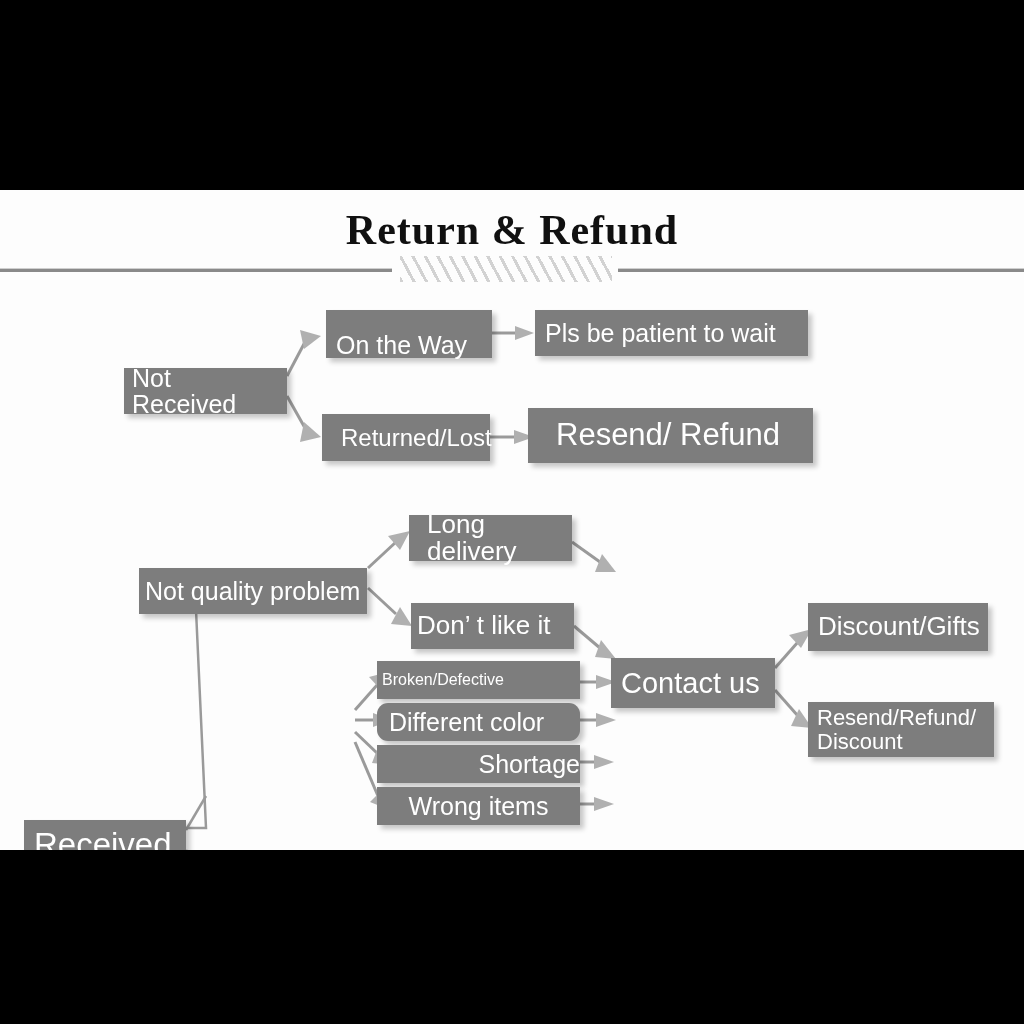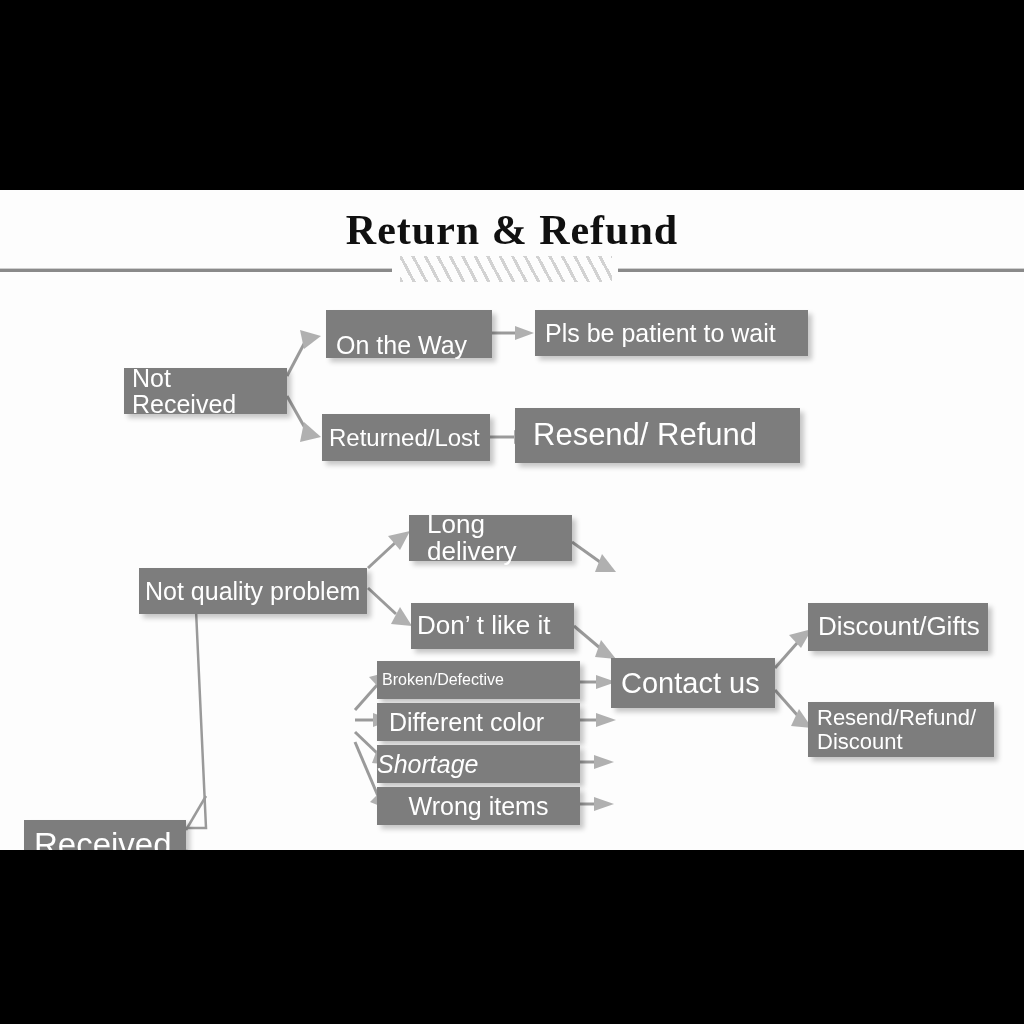--- a/index.html
+++ b/index.html
@@ -176,25 +176,25 @@
     </div>
 
     <div class="box" style="left:326px; top:120px; width:166px; height:48px; padding:0 10px; font-size:25px;align-items:flex-end;">
       <span>On the Way</span>
     </div>
 
     <div class="box" style="left:535px; top:120px; width:273px; height:46px; padding:0 10px; font-size:25px;">
       <span>Pls be patient to wait</span>
     </div>
 
-    <div class="box" style="left:322px; top:224px; width:168px; height:47px; padding:0 7px; font-size:24px;">
+    <div class="box" style="left:322px; top:224px; width:168px; height:47px; padding:0 19px; font-size:24px;">
       <span>Returned/Lost</span>
     </div>
 
-    <div class="box" style="left:515px; top:218px; width:285px; height:55px; padding:0 18px; font-size:31px;">
+    <div class="box" style="left:528px; top:218px; width:285px; height:55px; padding:0 28px; font-size:31px;">
       <span>Resend/ Refund</span>
     </div>
 
     <div class="box" style="left:24px; top:630px; width:162px; height:50px; padding:0 10px; font-size:33px;">
       <span>Received</span>
     </div>
 
     <div class="box" style="left:139px; top:378px; width:228px; height:46px; padding:0 6px; font-size:25px;">
       <span>Not quality problem</span>
     </div>
@@ -204,26 +204,26 @@
     </div>
 
     <div class="box" style="left:411px; top:413px; width:163px; height:46px; padding:0 6px; font-size:26px;">
       <span>Don’  t like it</span>
     </div>
 
     <div class="box" style="left:377px; top:471px; width:203px; height:38px; padding:0 5px; font-size:16px;">
       <span>Broken/Defective</span>
     </div>
 
-    <div class="box" style="left:377px; top:513px; width:203px; height:38px; padding:0 12px; font-size:25px;">
+    <div class="box" style="left:377px; top:513px; width:203px; height:38px; padding:0 12px; font-size:25px;border-radius:11px;">
       <span>Different color</span>
     </div>
 
     <div class="box" style="left:377px; top:555px; width:203px; height:38px; font-size:25px; justify-content:center;">
-      <span style="text-align:left;font-style:italic;">Shortage</span>
+      <span style="text-align:right;">Shortage</span>
     </div>
 
     <div class="box" style="left:377px; top:597px; width:203px; height:38px; font-size:25px; justify-content:center;">
       <span style="text-align:center;">Wrong items</span>
     </div>
 
     <div class="box" style="left:611px; top:468px; width:164px; height:50px; padding:0 10px; font-size:29px;">
       <span>Contact us</span>
     </div>
 

